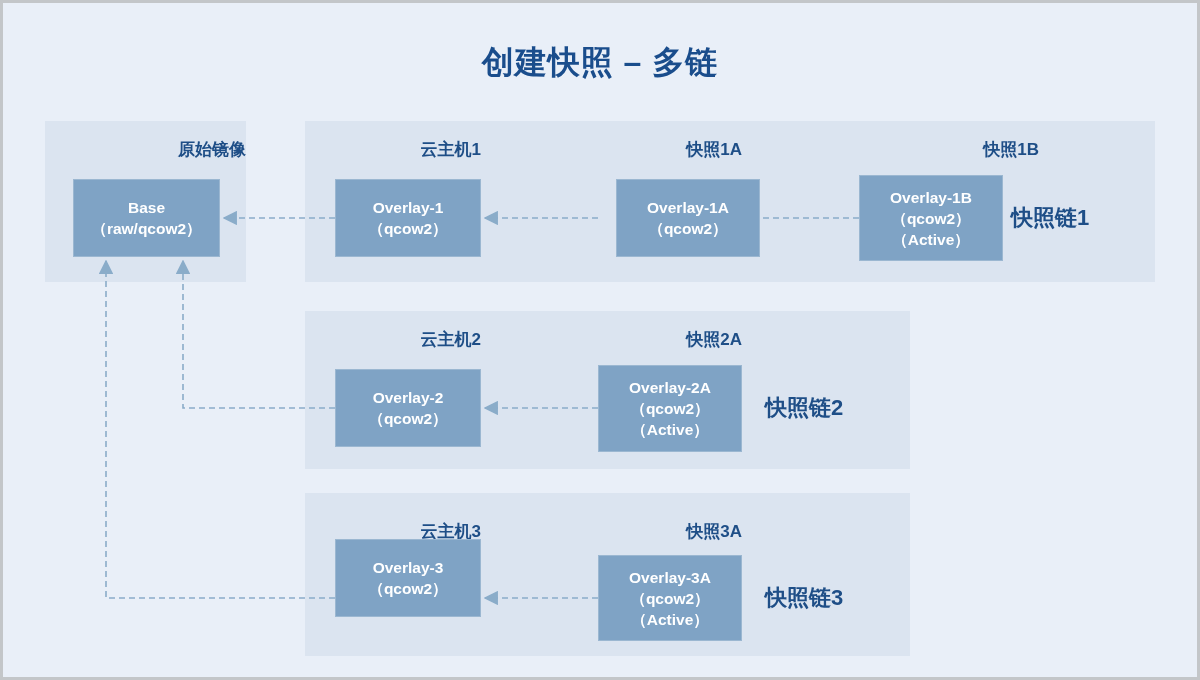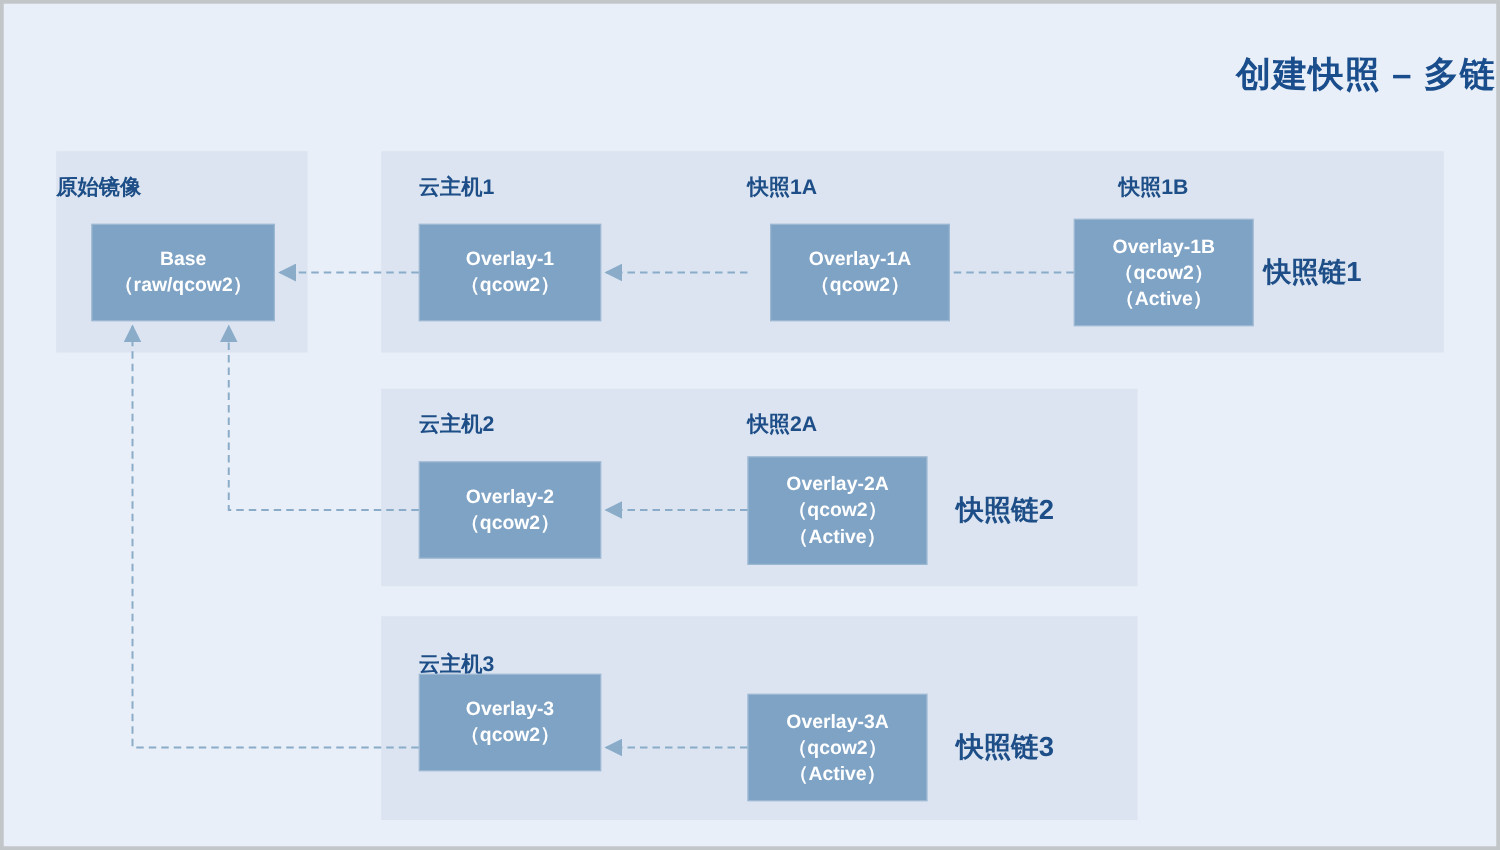--- a/index.html
+++ b/index.html
@@ -9,33 +9,33 @@
     height: 680px;
     box-sizing: border-box;
     border: 3px solid var(--frame-border, #c3c6c9);
     background: var(--background, #e9eff8);
     font-family: "Liberation Sans", sans-serif;
     overflow: hidden;
   }
   .title {
     position: absolute;
     left: 0; top: 38px; width: 100%;
-    text-align: right;
-    font-size: 28px;
+    text-align: center;
+    font-size: 32px;
     font-weight: 800;
     letter-spacing: 1px;
     color: var(--title-text, #1a4d8c);
   }
   .panel {
     position: absolute;
     background: var(--panel, #dbe4f0);
   }
   .col-label {
     position: absolute;
-    text-align: left;
+    text-align: right;
     font-size: 17px;
     font-weight: 600;
     line-height: 26px;
     color: var(--label-text, #1e4e87);
   }
   .node {
     position: absolute;
     background: var(--node-fill, #7fa3c5);
     color: var(--node-text, #ffffff);
     display: flex;
@@ -94,20 +94,21 @@
     <polyline class="arrow" points="332,595 103,595 103,258" marker-end="url(#ah)"></polyline>
   </svg>
 
   <div class="col-label" style="left:42px;  top:134px; width:201px">原始镜像</div>
   <div class="col-label" style="left:332px; top:134px; width:146px">云主机1</div>
   <div class="col-label" style="left:595px; top:134px; width:144px">快照1A</div>
   <div class="col-label" style="left:892px; top:134px; width:144px">快照1B</div>
   <div class="col-label" style="left:332px; top:324px; width:146px">云主机2</div>
   <div class="col-label" style="left:595px; top:324px; width:144px">快照2A</div>
   <div class="col-label" style="left:332px; top:516px; width:146px">云主机3</div>
+  <div class="col-label" style="left:595px; top:516px; width:144px">快照3A</div>
 
   <div class="node" style="left:70px; top:176px; width:147px; height:78px">
     <div>Base</div>
     <div>（raw/qcow2）</div>
   </div>
 
   <div class="node" style="left:332px; top:176px; width:146px; height:78px">
     <div>Overlay-1</div>
     <div>（qcow2）</div>
   </div>

